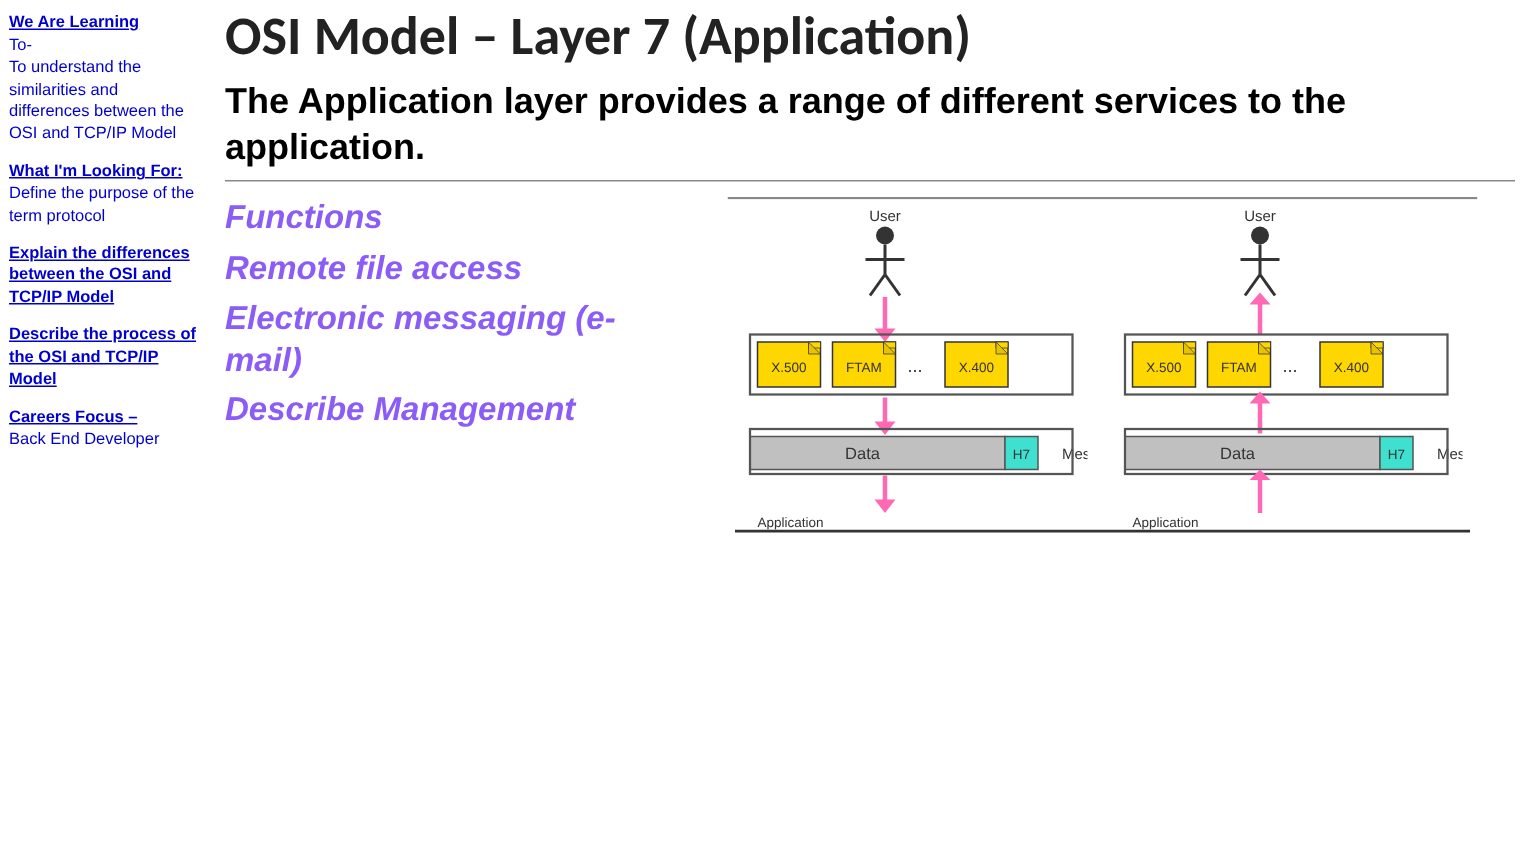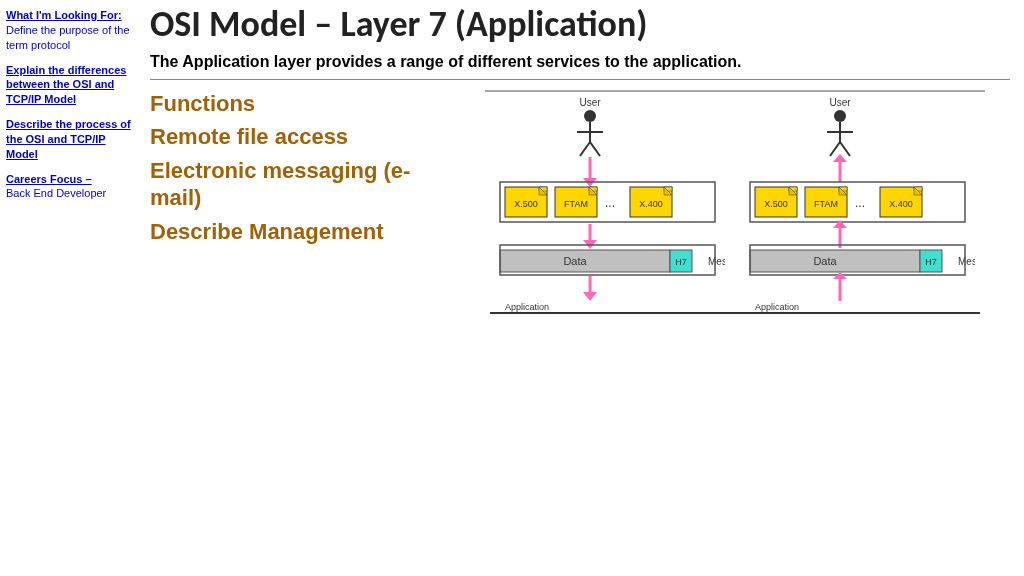--- a/index.html
+++ b/index.html
@@ -40,21 +40,21 @@
     .page-title {
       font-size: 36px;
       font-weight: bold;
       color: #222;
       line-height: 1.05;
       margin-bottom: 8px;
       font-family: 'Calibri', Arial, sans-serif;
     }
 
     .subtitle {
-      font-size: 16px;
+      font-size: 24px;
       font-weight: bold;
       color: #000;
       margin-bottom: 6px;
       line-height: 1.3;
     }
 
     .divider {
       border: none;
       border-top: 1.5px solid #888;
       margin-bottom: 10px;
@@ -67,23 +67,24 @@
     }
 
     .functions-list {
       width: 300px;
       min-width: 300px;
     }
 
     .function-item {
       font-size: 22px;
       font-weight: bold;
-      color: #a16207;
+      color: #8b5cf6;
       margin-bottom: 6px;
       line-height: 1.25;
+      font-style: italic;
     }
 
     
     .diagram-area {
       flex: 1;
       display: flex;
       flex-direction: column;
       align-items: center;
     }
 
@@ -97,20 +98,27 @@
       display: flex;
       flex-direction: column;
       align-items: center;
       position: relative;
     }
   </style>
 </head>
 <body>
 
 <div class="sidebar">
+  <div class="sidebar-section">
+    <div class="heading">
+      <span>We Are Learning</span>
+    </div>
+    <div>To-</div>
+    <div>To understand the similarities and differences between the OSI and TCP/IP Model</div>
+  </div>
 
   <div class="sidebar-section">
     <div class="heading">What I'm Looking For:</div>
     <div>Define the purpose of the term protocol</div>
   </div>
 
   <div class="sidebar-section">
     <div class="heading">Explain the differences between the OSI and TCP/IP Model</div>
   </div>
 

